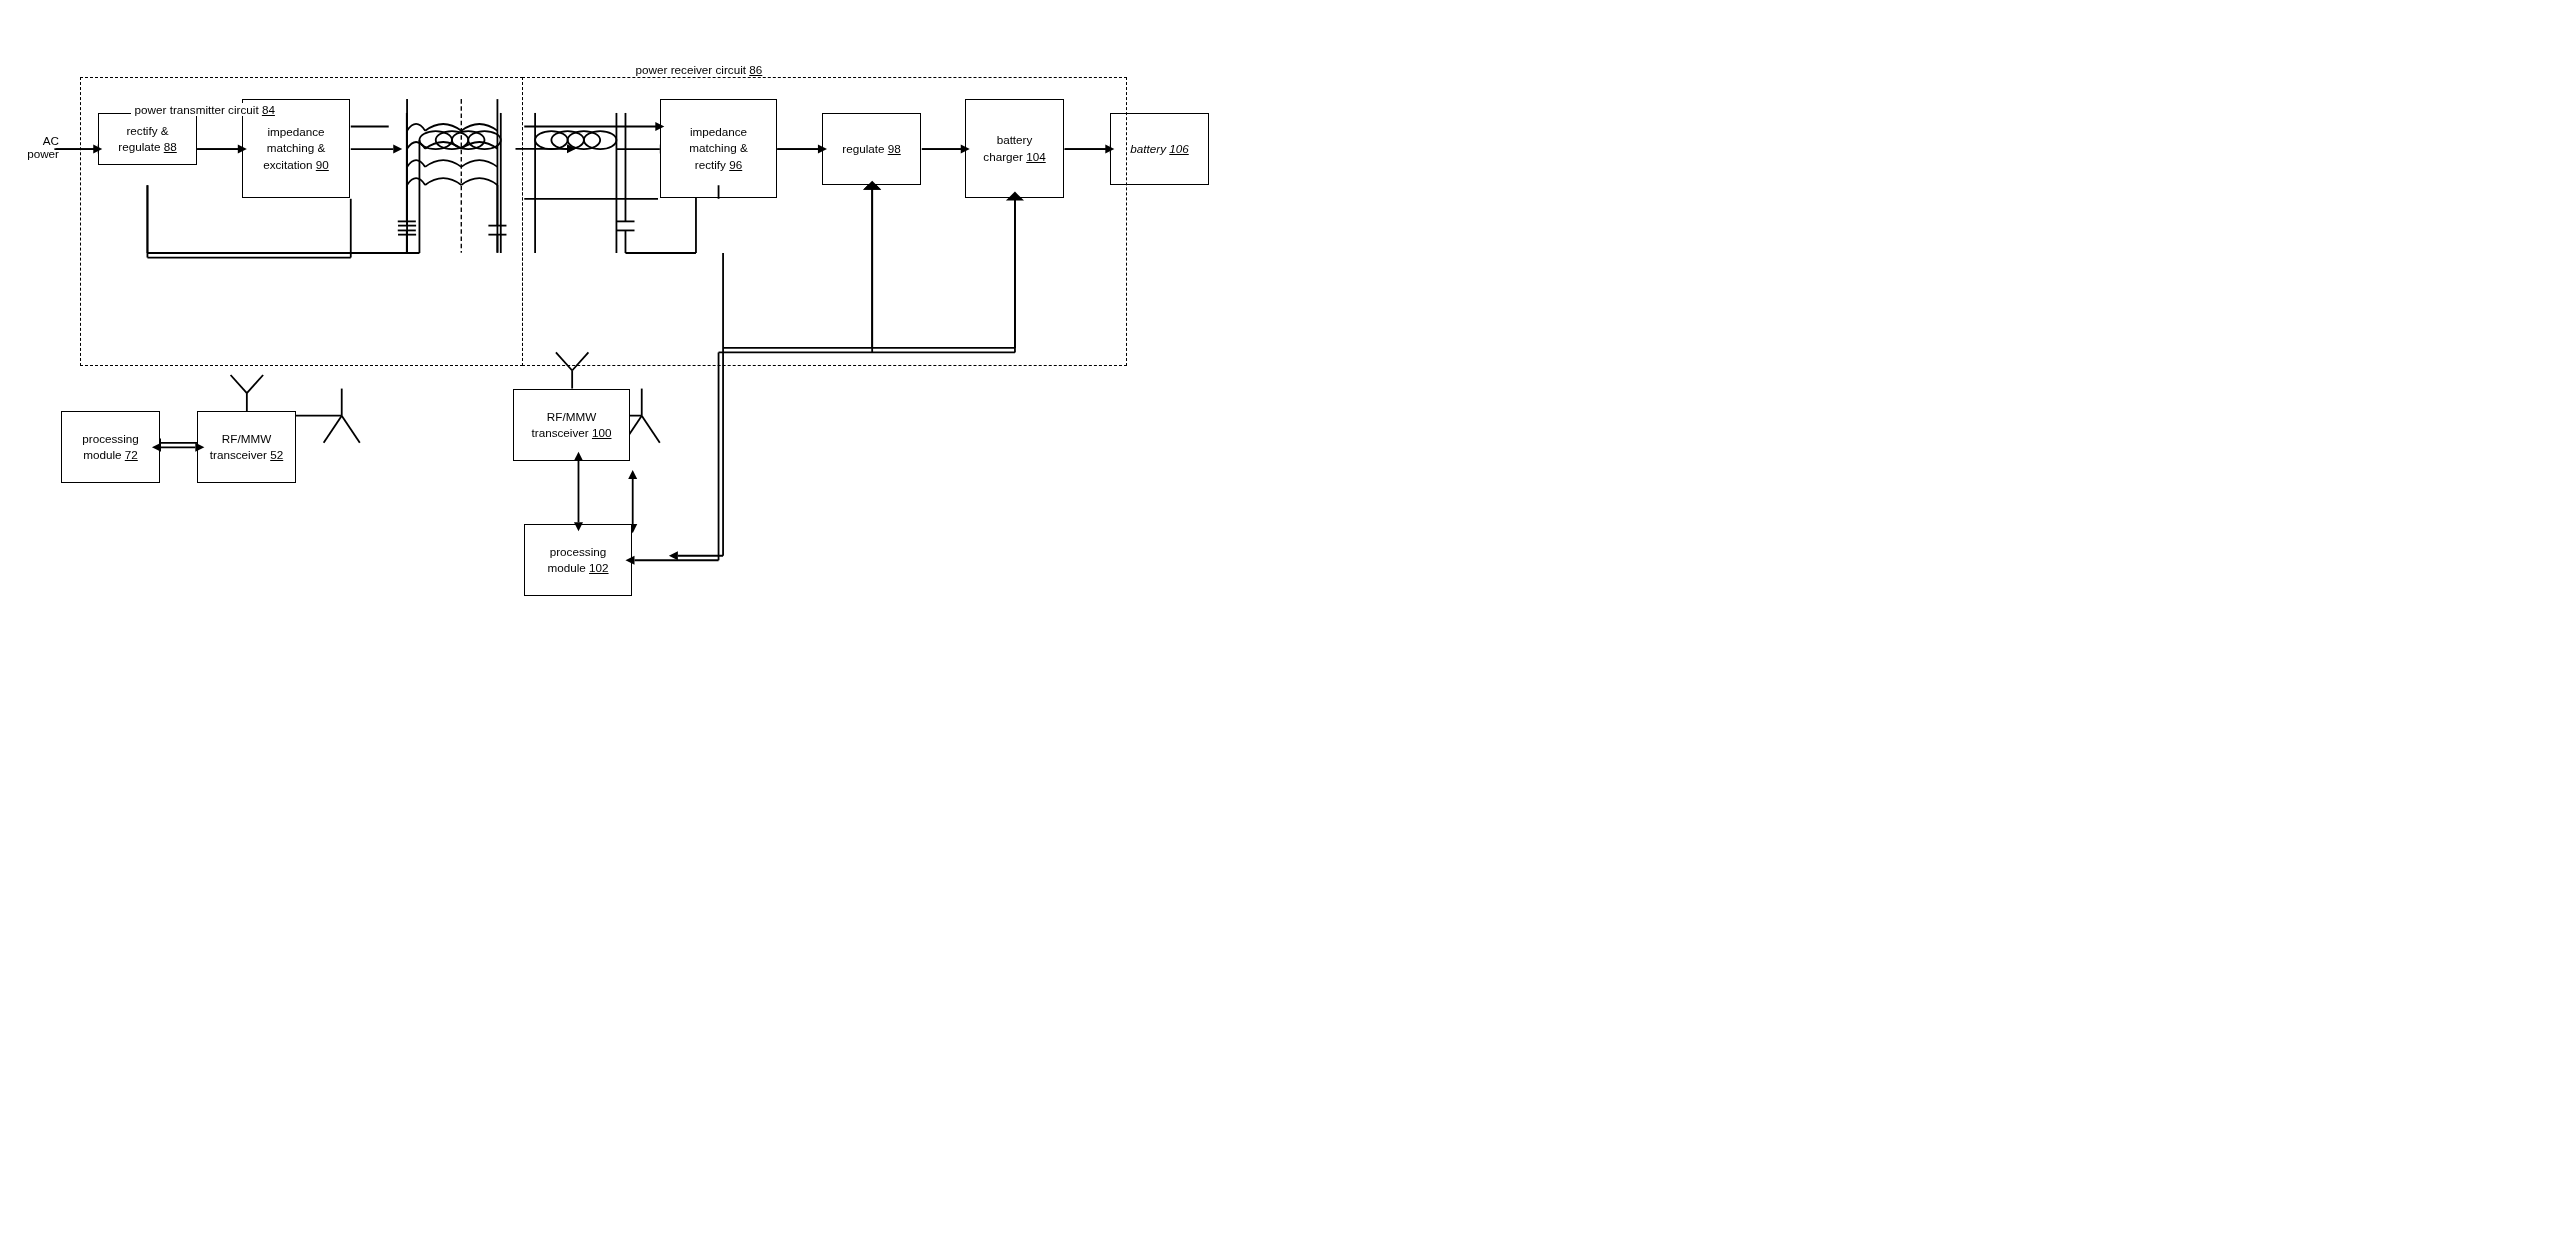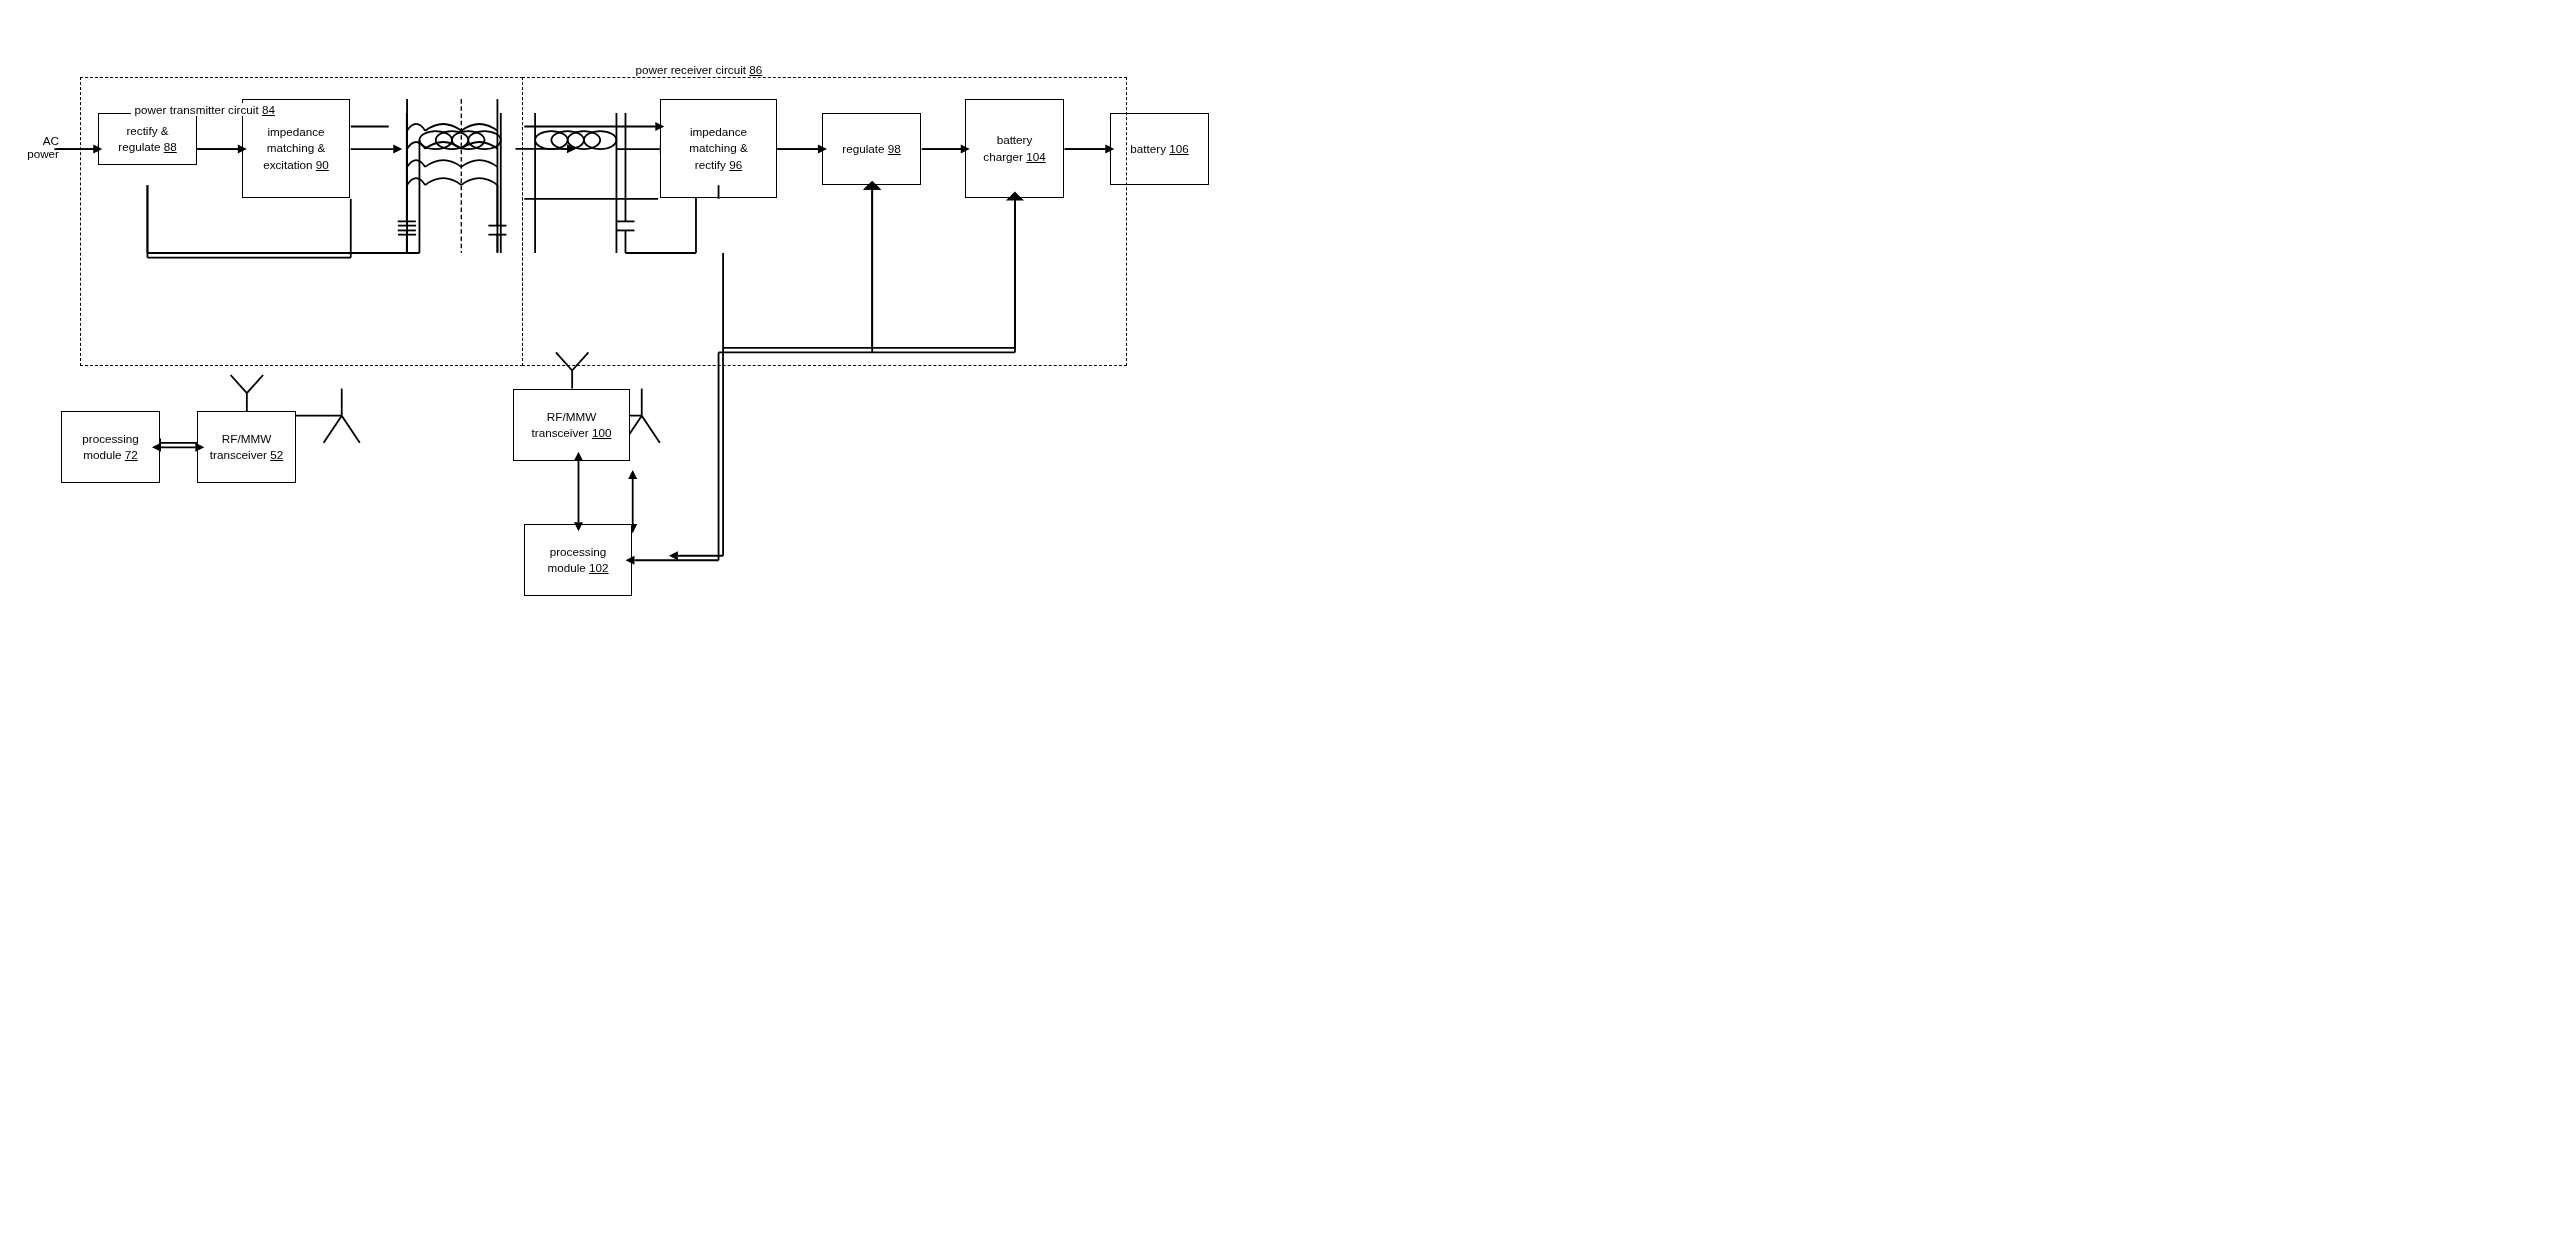--- a/index.html
+++ b/index.html
@@ -185,21 +185,21 @@
   </div>
 
   <div class="box" style="left:822px; top:113px; width:99px; height:72px;text-align:center;">
     <span>regulate <u>98</u></span>
   </div>
 
   <div class="box" style="left:965px; top:99px; width:99px; height:99px;">
     <span>battery<br>charger <u>104</u></span>
   </div>
 
-  <div class="box" style="left:1110px; top:113px; width:99px; height:72px;">
+  <div class="box" style="left:1110px; top:113px; width:99px; height:72px;font-style:italic;">
     <span>battery <u>106</u></span>
   </div>
 
   <div class="box" style="left:61px; top:411px; width:99px; height:72px;">
     <span>processing<br>module <u>72</u></span>
   </div>
 
   <div class="box" style="left:197px; top:411px; width:99px; height:72px;">
     <span>RF/MMW<br>transceiver <u>52</u></span>
   </div>

